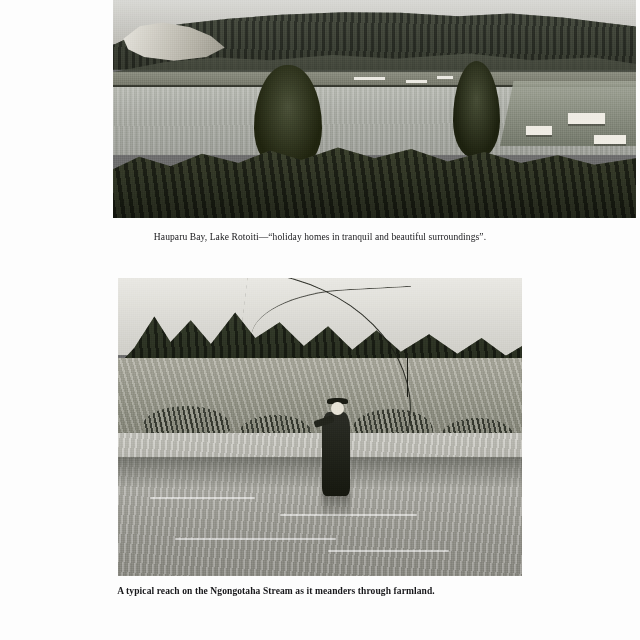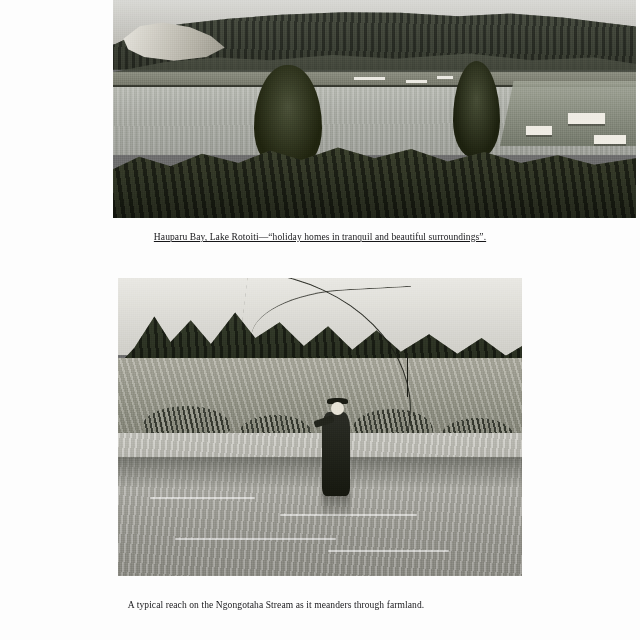--- a/index.html
+++ b/index.html
@@ -155,21 +155,20 @@
     text-align: center;
     font-size: 9.5px;
     letter-spacing: .1px;
     color: #17171a;
     white-space: nowrap;
   }
   .caption-top {
     left: 0;
     top: 232px;
     width: 640px;
-    text-decoration: underline;
   }
 
   
   .figure-bottom {
     position: absolute;
     left: 118px;
     top: 278px;
     width: 404px;
     height: 298px;
   }
@@ -283,22 +282,23 @@
   }
   .post {
     position: absolute;
     left: 71.5%; top: 26%;
     width: 1px; height: 14%;
     background: #1c1e16;
   }
 
   .caption-bottom {
     left: 0;
-    top: 600px;
+    top: 586px;
     width: 552px;
+    font-weight: bold;
   }
 </style>
 </head>
 <body>
 
 <div class="page">
 
   <div class="figure-top">
     <div class="photo">
       <div class="p1-sky"></div>

